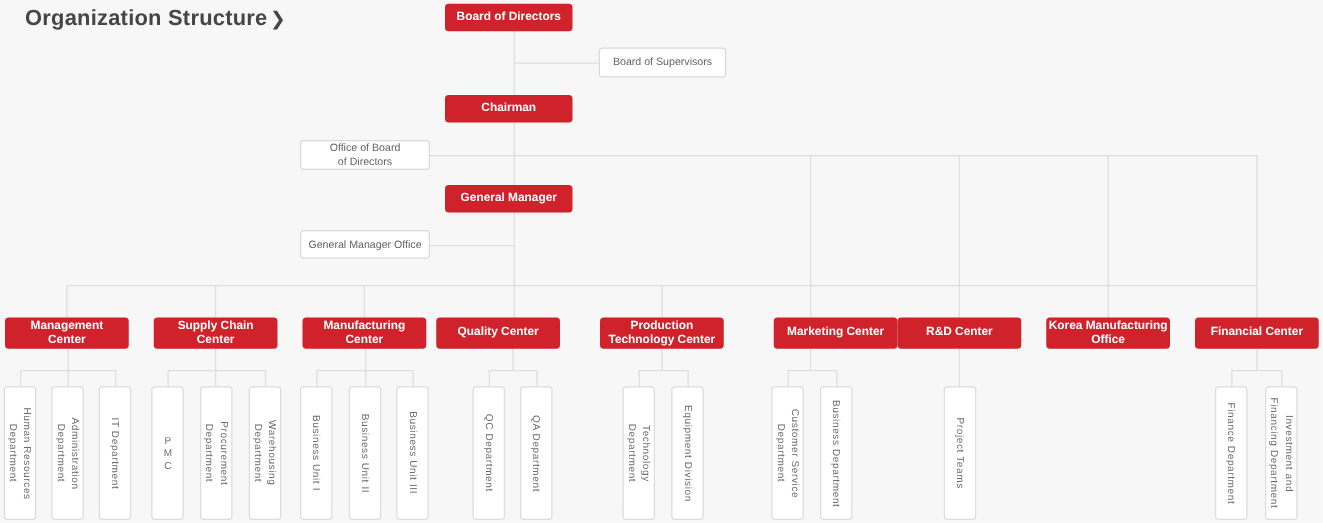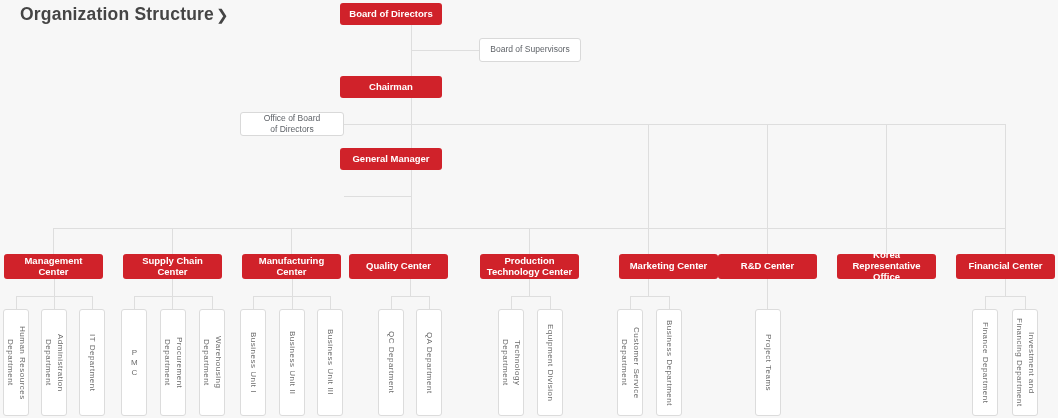--- a/index.html
+++ b/index.html
@@ -17,21 +17,21 @@
   .page-title .arrow{font-size:15px;font-weight:700;margin-top:1px;}
   .line{position:absolute;background:#dedede;}
   .line.h{height:1px;}
   .line.v{width:1px;}
   .red-box{
     position:absolute;background:#d0222a;color:#fff;font-weight:700;
     border-radius:3px;display:flex;align-items:center;justify-content:center;
     text-align:center;white-space:pre-line;line-height:1.15;font-size:9.5px;
     box-sizing:border-box;padding:1px 2px;
   }
-  .lvl-top{left:340px;width:102px;height:22px;}
+  .lvl-top{left:356px;width:102px;height:22px;}
   .center{top:254px;width:99px;height:25px;}
   .note{
     position:absolute;background:#ffffff;border:1px solid #d9d9d9;border-radius:3px;
     color:#5f6368;font-size:8.5px;display:flex;align-items:center;justify-content:center;
     text-align:center;white-space:pre-line;line-height:1.3;box-sizing:border-box;
   }
   .dept{
     position:absolute;top:309px;width:26px;height:107px;
     background:#ffffff;border:1px solid #dcdcdc;border-radius:3px;
     display:flex;align-items:center;justify-content:center;box-sizing:border-box;
@@ -100,33 +100,34 @@
       <div class="line v" style="left: 985px; top: 296px; height: 13px;"></div>
       <div class="line v" style="left: 1025px; top: 296px; height: 13px;"></div>
     </div>
 
   <div class="red-box lvl-top" style="top:3px">Board of Directors</div>
   <div class="note" style="left:479px;top:38px;width:102px;height:24px">Board of Supervisors</div>
   <div class="red-box lvl-top" style="top:76px">Chairman</div>
   <div class="note" style="left:240px;top:112px;width:104px;height:24px">Office of Board
 of Directors</div>
   <div class="red-box lvl-top" style="top:148px">General Manager</div>
+  <div class="note" style="left:240px;top:184px;width:104px;height:23px">General Manager Office</div>
 
   <div class="red-box center" style="left:4px">Management
 Center</div>
   <div class="red-box center" style="left:123px">Supply Chain
 Center</div>
   <div class="red-box center" style="left:242px">Manufacturing
 Center</div>
   <div class="red-box center" style="left:349px">Quality Center</div>
   <div class="red-box center" style="left:480px">Production
 Technology Center</div>
   <div class="red-box center" style="left:619px">Marketing Center</div>
   <div class="red-box center" style="left:718px">R&amp;D Center</div>
-  <div class="red-box center" style="left:837px">Korea Representative
+  <div class="red-box center" style="left:837px">Korea Manufacturing
 Office</div>
   <div class="red-box center" style="left:956px">Financial Center</div>
 
   <div class="dept" style="left:3px">
       <span>Human Resources
 Department</span>
     </div>
   <div class="dept" style="left:41px">
       <span>Administration
 Department</span>

